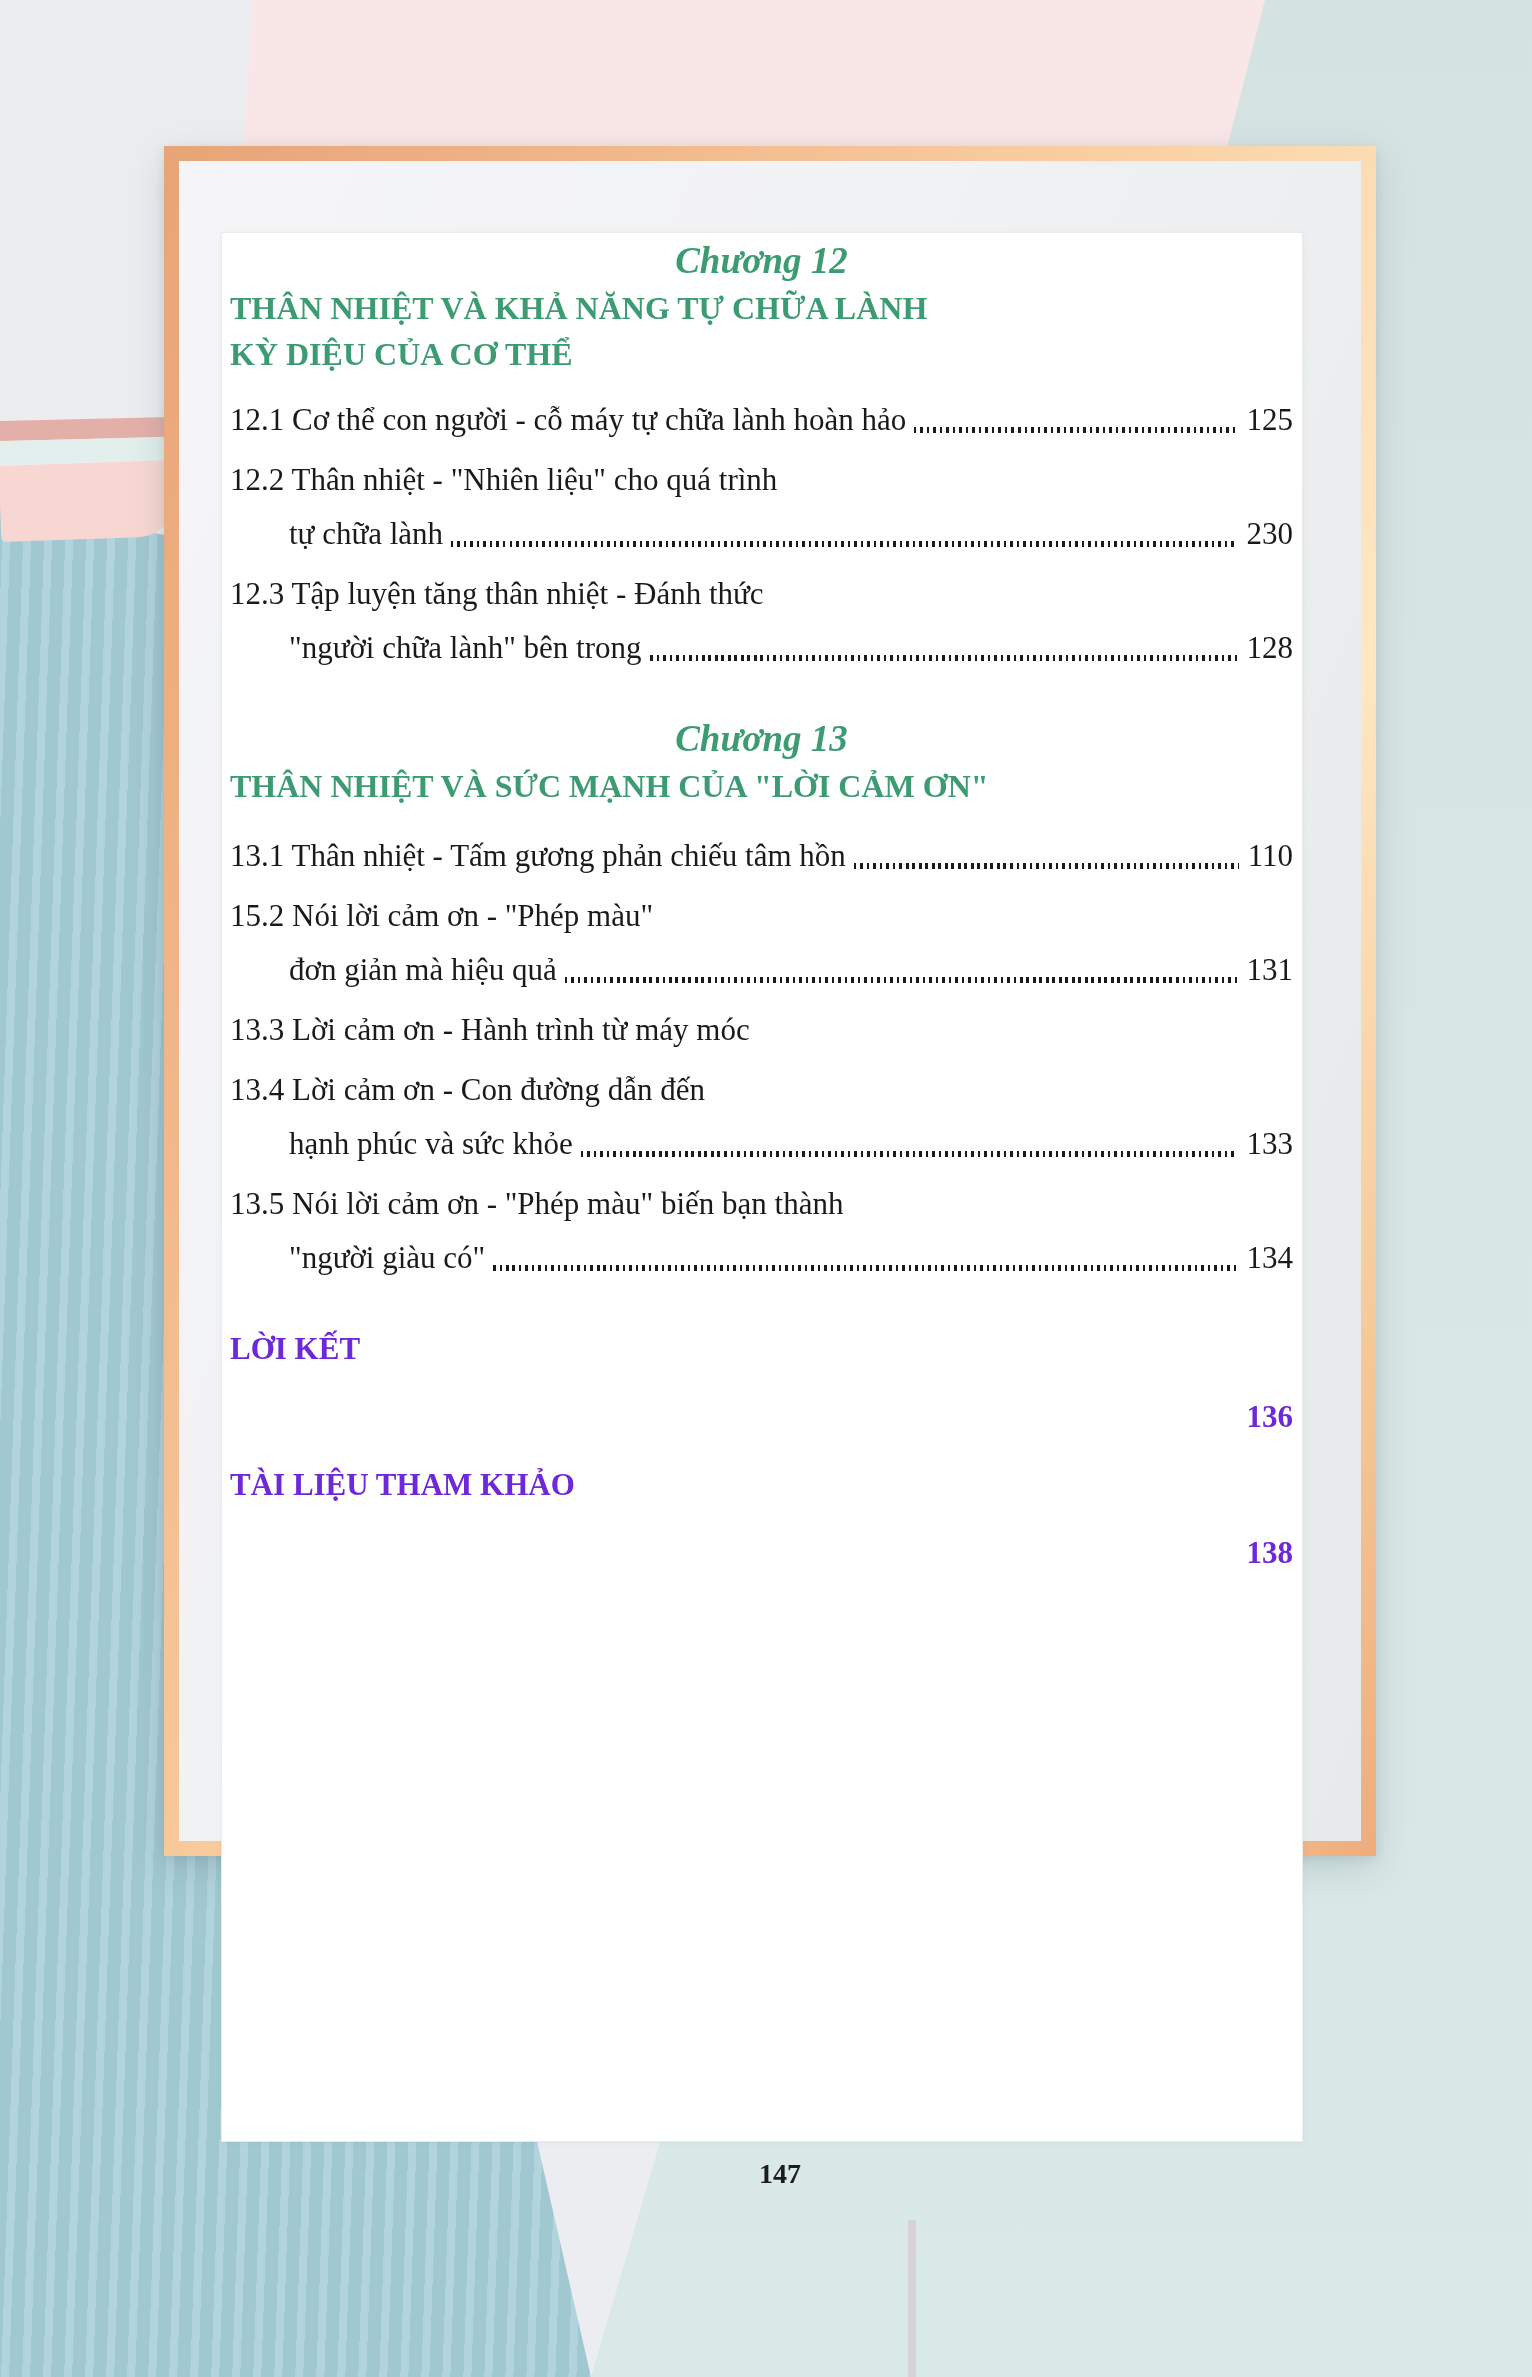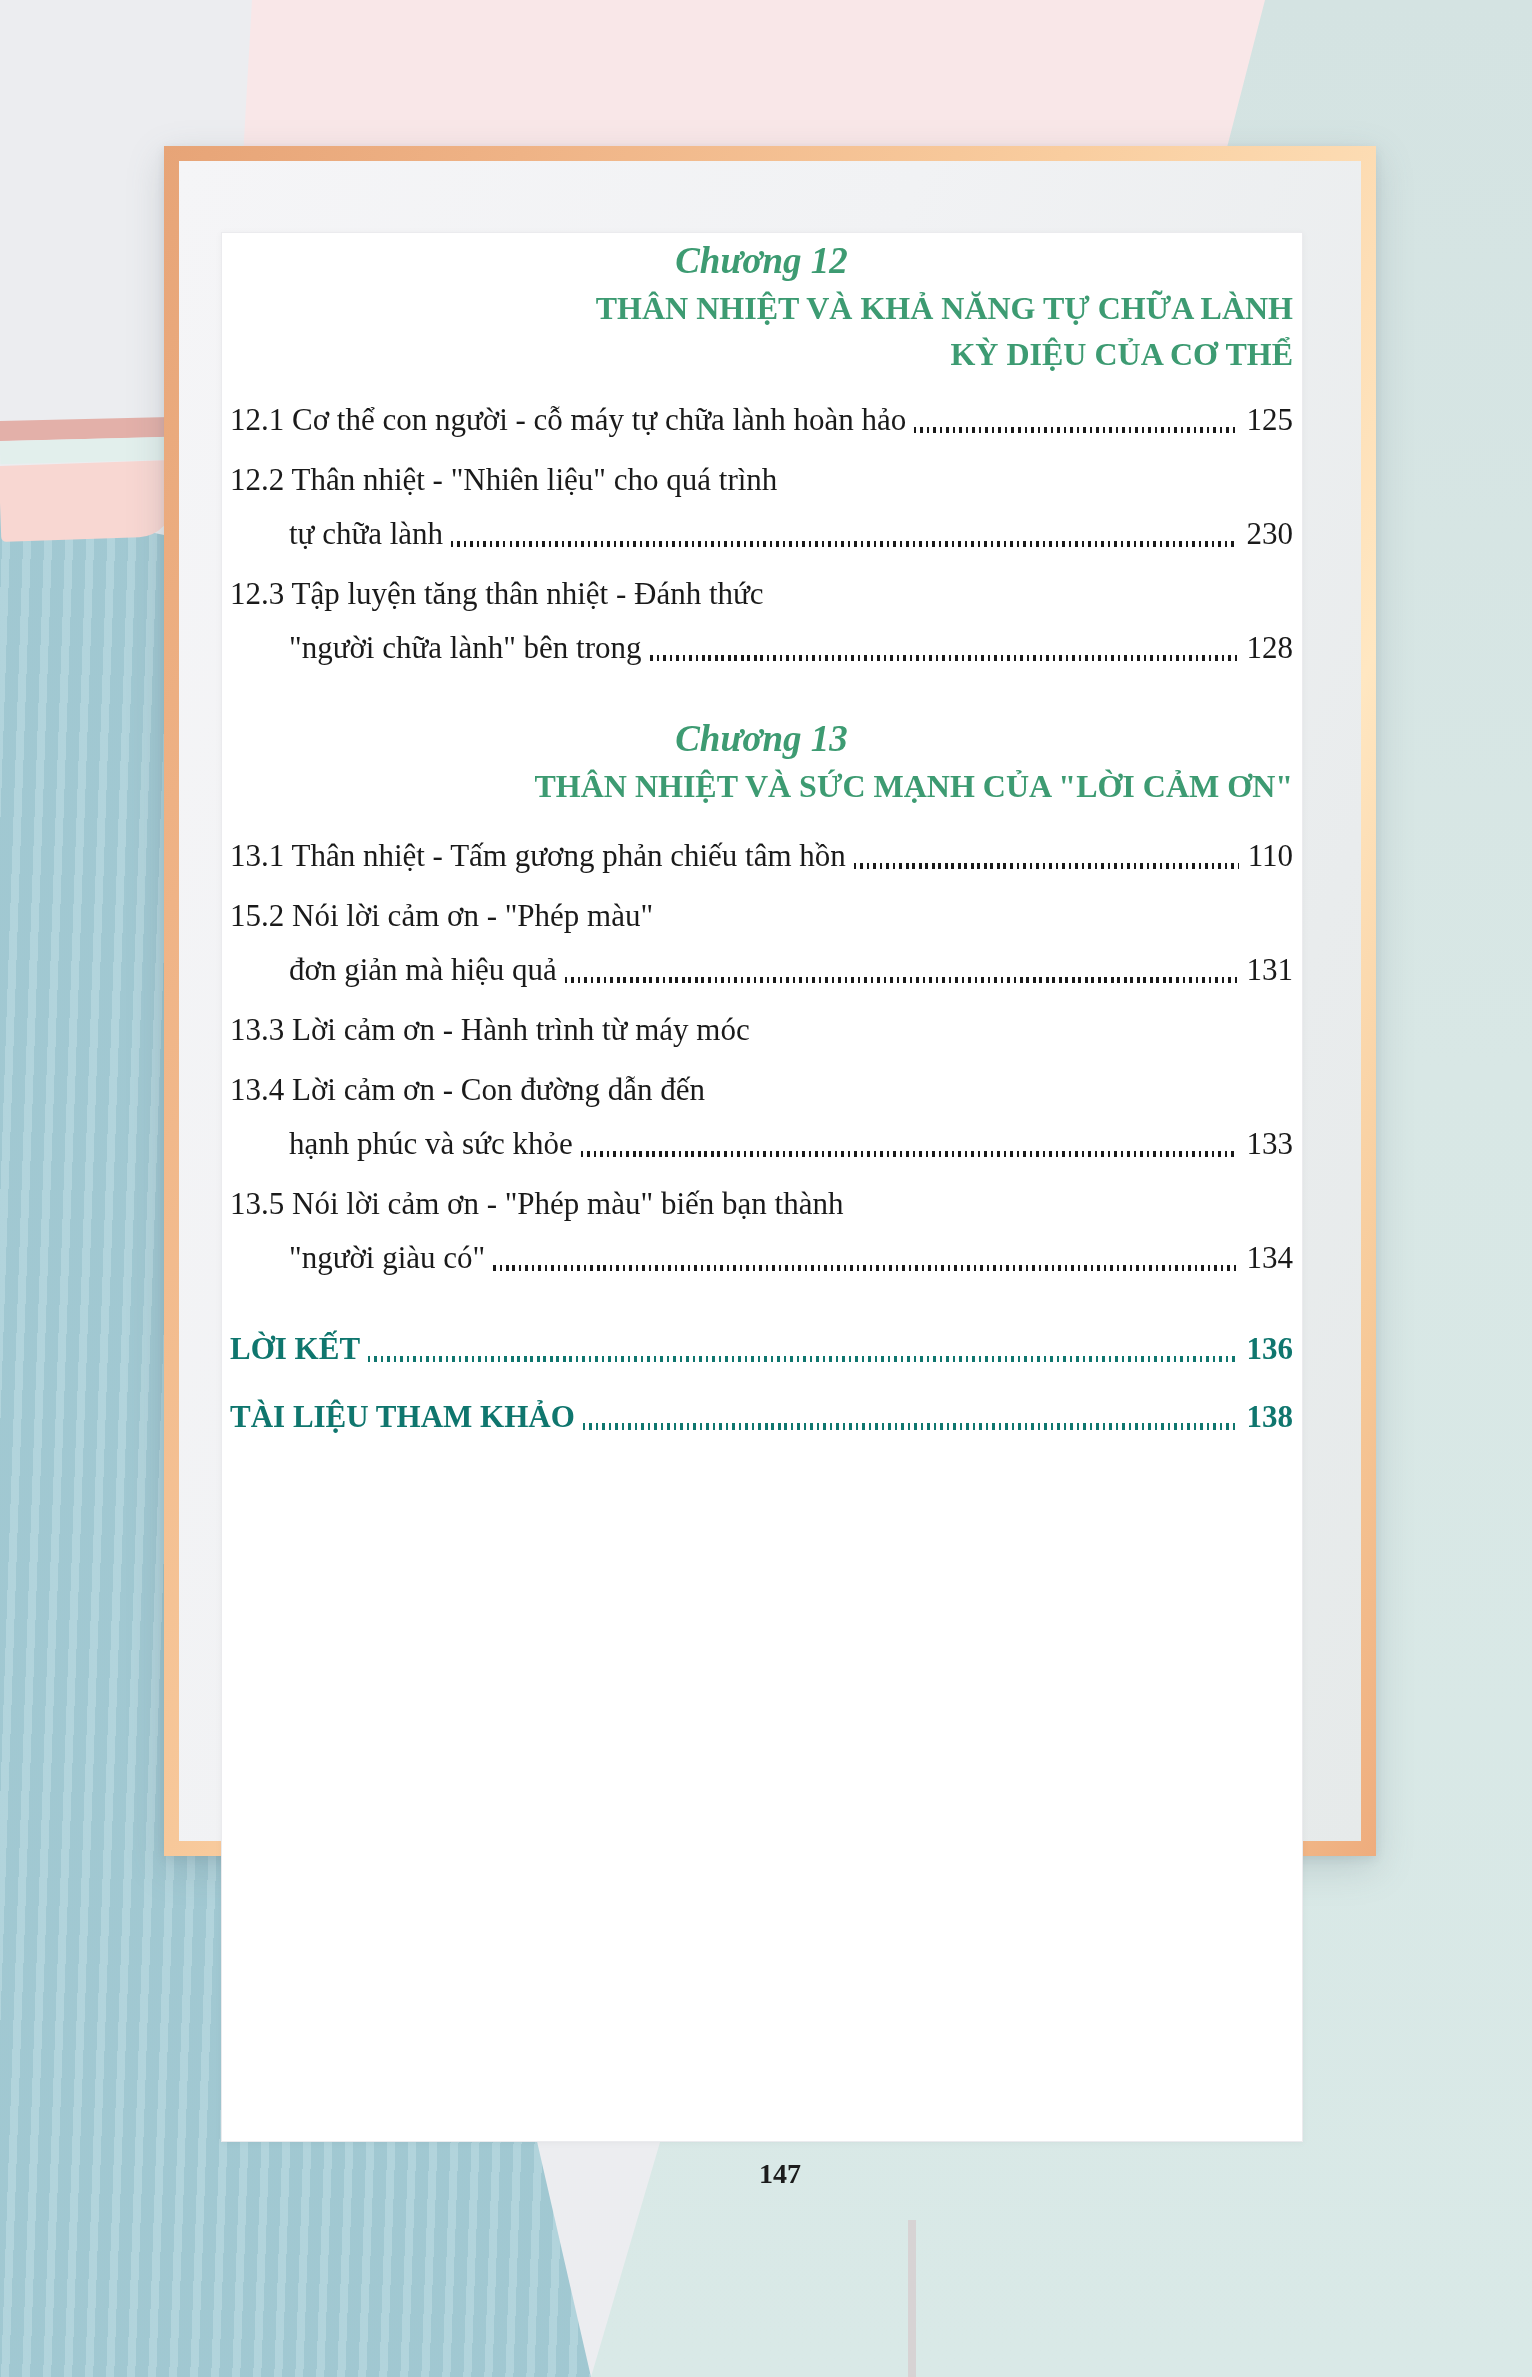--- a/index.html
+++ b/index.html
@@ -28,34 +28,34 @@
     box-shadow:0 12px 35px rgba(90,110,120,.22), 0 3px 9px rgba(90,110,120,.14);}
   .mat{position:absolute;left:15px;top:15px;right:15px;bottom:15px;
     background:linear-gradient(112deg,#f5f5f7 0%,#f1f2f4 40%,#e9eced 78%,#e6eaea 100%);}
   .panel{position:absolute;left:42px;top:71px;width:1082px;height:1910px;background:#ffffff;
     border:0.5px solid #ebebee;box-shadow:0 1px 7px rgba(0,0,0,0.045);
     box-sizing:border-box;padding:4px 9px 0 8px;color:#1a1a1a;}
 
   
   .chap-label{text-align:center;font-style:italic;font-weight:bold;font-size:37px;line-height:48px;
     color:#3d9b72;white-space:nowrap;}
-  .chap-title{text-align:right;font-weight:bold;font-size:32px;line-height:46px;color:#3d9b72;white-space:nowrap;}
+  .chap-title{text-align:left;font-weight:bold;font-size:32px;line-height:46px;color:#3d9b72;white-space:nowrap;}
   .title-group-12{margin-bottom:16.4px;}
   .title-group-13{margin-bottom:20px;}
   .chapter-13{margin-top:40px;}
 
   
   .entry{margin-bottom:6px;}
   .line{display:flex;font-size:31px;line-height:54px;}
   .line .t{white-space:nowrap;}
   .line .pg{white-space:nowrap;text-align:right;}
   .line .leader{flex:1;align-self:flex-end;height:6.5px;margin:0 9px 14px 8px;
     background-image:repeating-linear-gradient(to right, currentColor 0 2.5px, transparent 2.5px 6.5px);}
   .cont .t{padding-left:59px;}
-  .closing{color:#0f766e;font-weight:bold;}
+  .closing{color:#6d28d9;font-weight:bold;flex-direction:column;}
   .closing-1{margin-top:37px;}
   .closing-2{margin-top:13.5px;}
 
   
   .folio{position:absolute;left:0;right:0;top:1986px;text-align:center;
     font-weight:bold;font-size:28px;line-height:54px;color:#1c1c1c;padding-left:20px;}
 </style>
 </head>
 <body>
 

